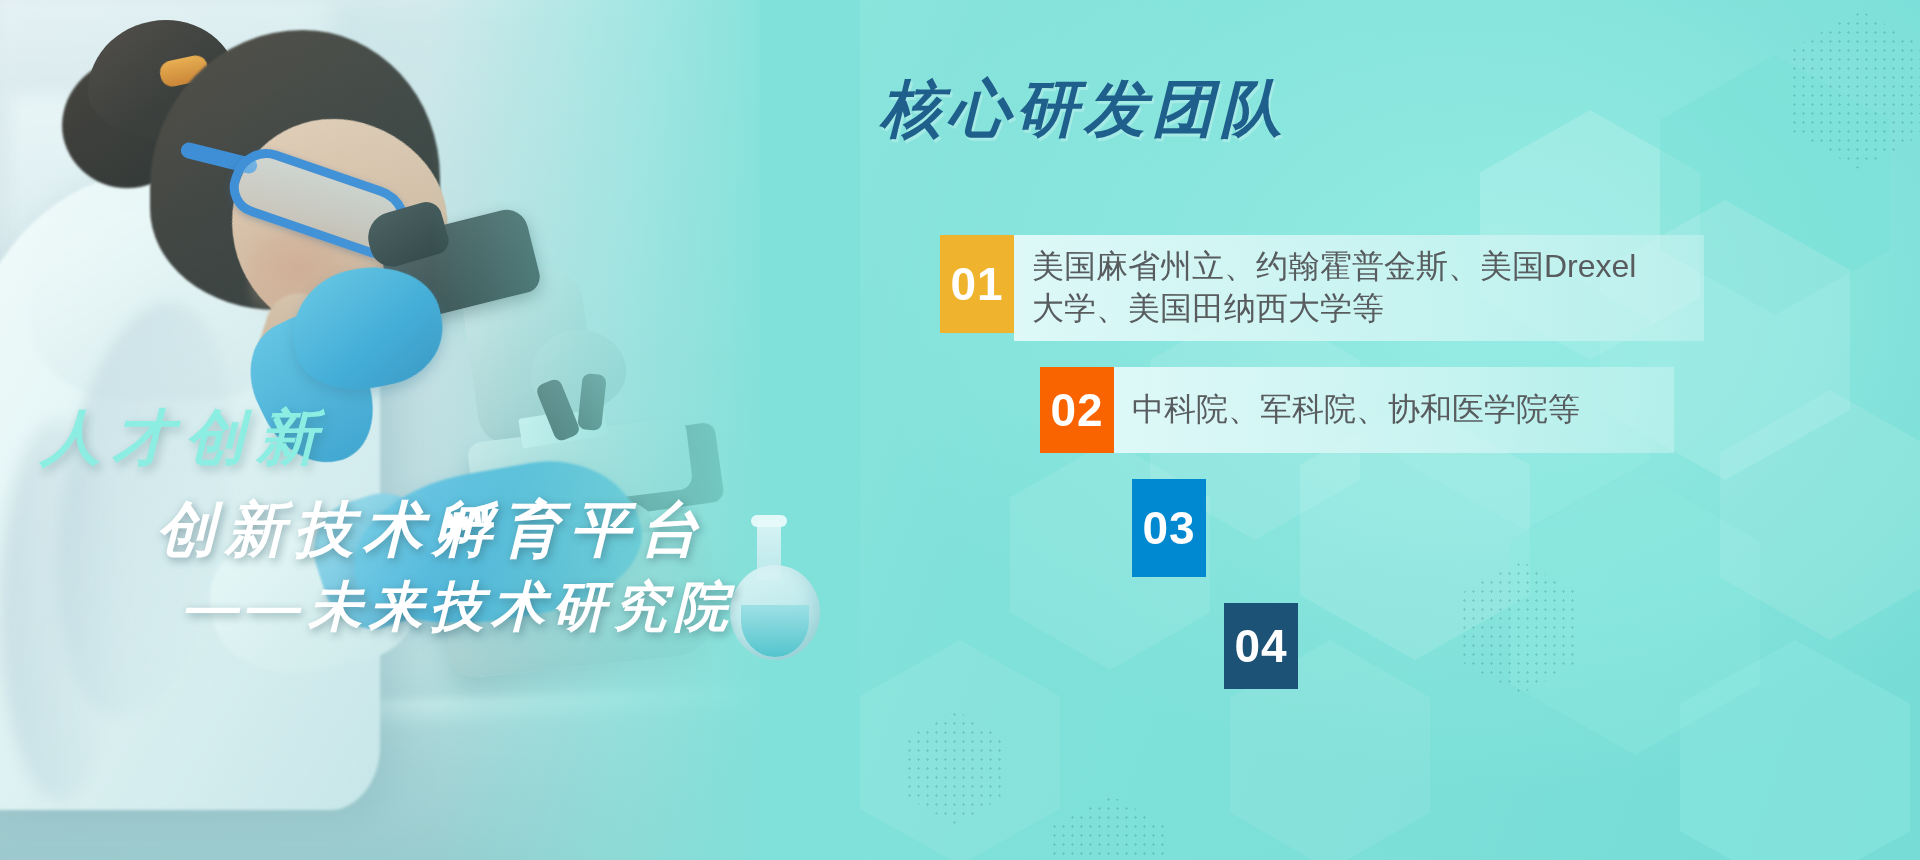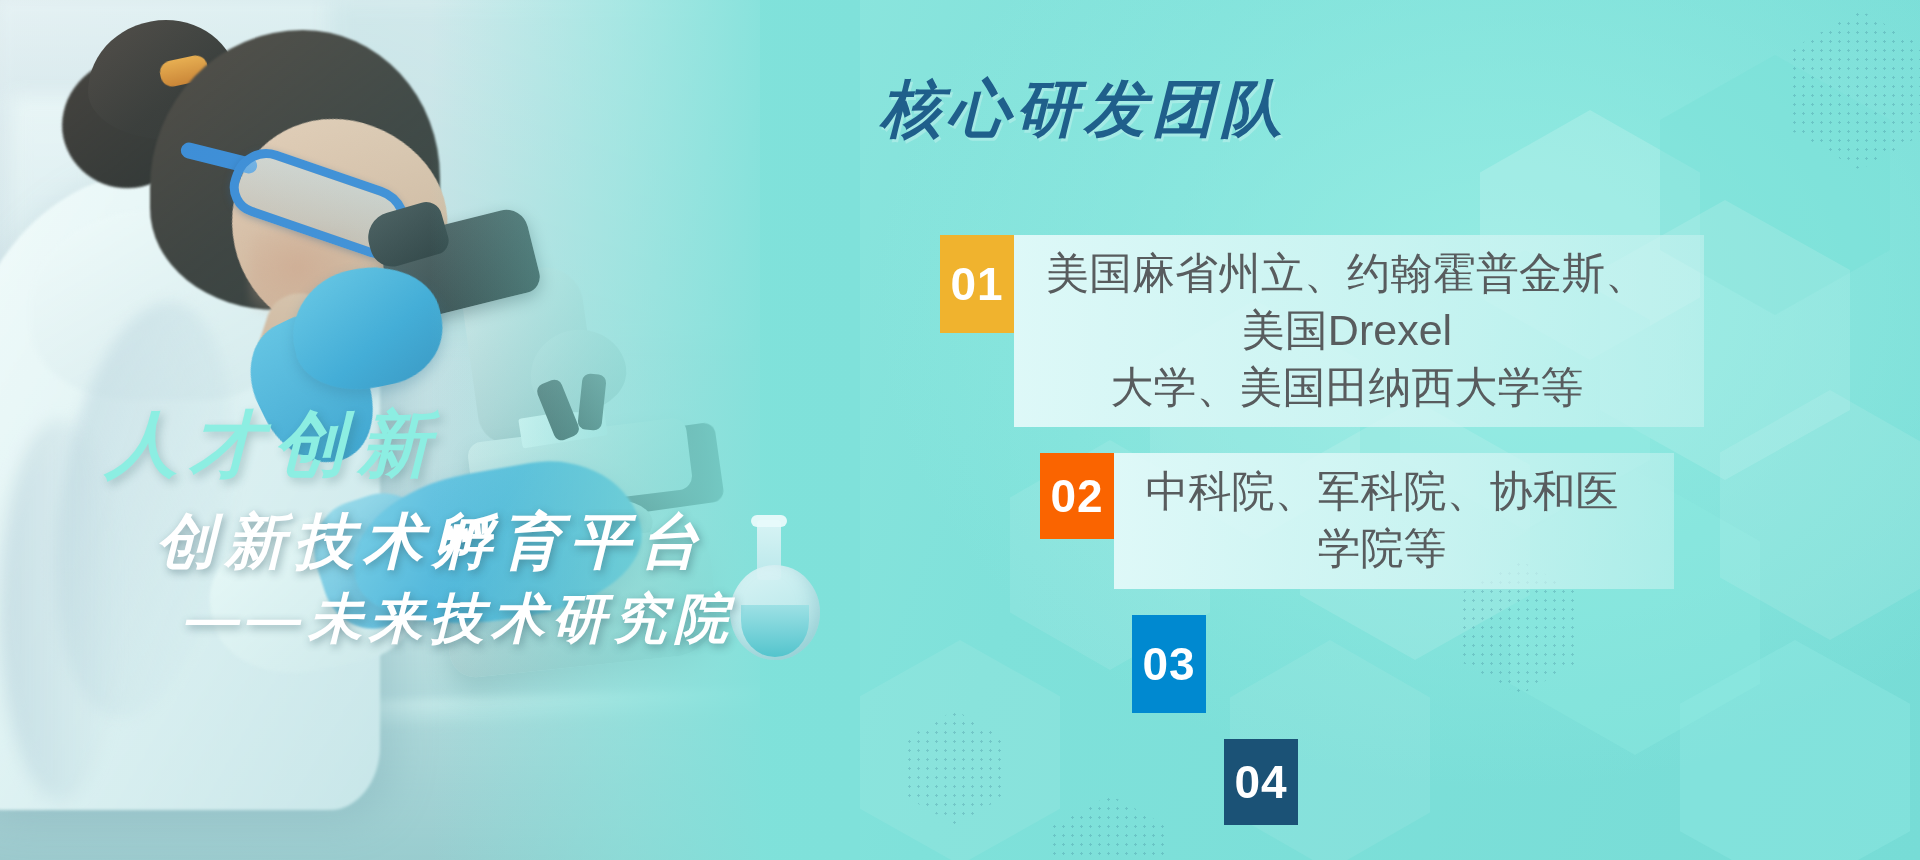--- a/index.html
+++ b/index.html
@@ -240,23 +240,23 @@
     position:absolute; inset:0;
     background:linear-gradient(120deg, rgba(150,225,220,.10) 0%, rgba(140,225,219,.26) 60%, rgba(130,222,216,.42) 100%);
   }
 
   
   .left-text {
     position:absolute; left:0; top:408px; width:820px;
     z-index:40;
   }
   .hl-1 {
-    font-size:72px; font-weight:bold; font-style:italic;
+    font-size:60px; font-weight:bold; font-style:italic;
     color:#8ceee2; letter-spacing:12px; line-height:1;
-    padding-left:106px;
+    padding-left:41px;
     text-shadow:3px 4px 10px rgba(40,90,95,.28);
   }
   .hl-2 {
     font-size:60px; font-weight:bold; font-style:italic;
     color:#ffffff; letter-spacing:9px; line-height:1.25;
     padding-left:156px; margin-top:24px;
     text-shadow:2px 3px 9px rgba(45,85,95,.45);
   }
   .hl-3 {
     font-size:54px; font-weight:bold; font-style:italic;
@@ -268,39 +268,39 @@
   
   .right-panel { position:absolute; left:820px; top:0; width:1100px; height:860px; z-index:30; }
 
   .main-title {
     position:absolute; left:60px; top:78px;
     font-size:62px; font-weight:bold; font-style:italic;
     color:#1f5f8b; letter-spacing:6px; line-height:1;
     text-shadow:2px 3px 0 rgba(255,255,255,.25);
   }
 
-  .list { position:absolute; left:0; top:235px; width:1100px;text-align:center; }
+  .list { position:absolute; left:0; top:235px; width:1100px; }
 
   .row { display:flex; align-items:stretch; margin-bottom:26px; }
 
   .badge {
     flex:0 0 auto;
     width:74px;
     display:flex; align-items:center; justify-content:center;
     color:#ffffff; font-size:46px; font-weight:bold;
     letter-spacing:1px;
     line-height:1;
   }
   .panel {
     flex:0 1 auto;
     background:linear-gradient(90deg, rgba(229,250,250,.92) 0%, rgba(214,246,245,.80) 55%, rgba(200,242,240,.55) 100%);
     display:flex; align-items:center;
     padding:10px 42px 12px 18px;
     color:#585c5e;
-    font-size:43px;
+    font-size:32px;
     line-height:1.32;
     white-space:pre-line;
   }
 
   .row-1 { margin-left:120px; }
   .row-2 { margin-left:220px; }
   .row-3 { margin-left:312px; }
   .row-4 { margin-left:404px; }
 
   .row-1 .panel { width:690px; }

